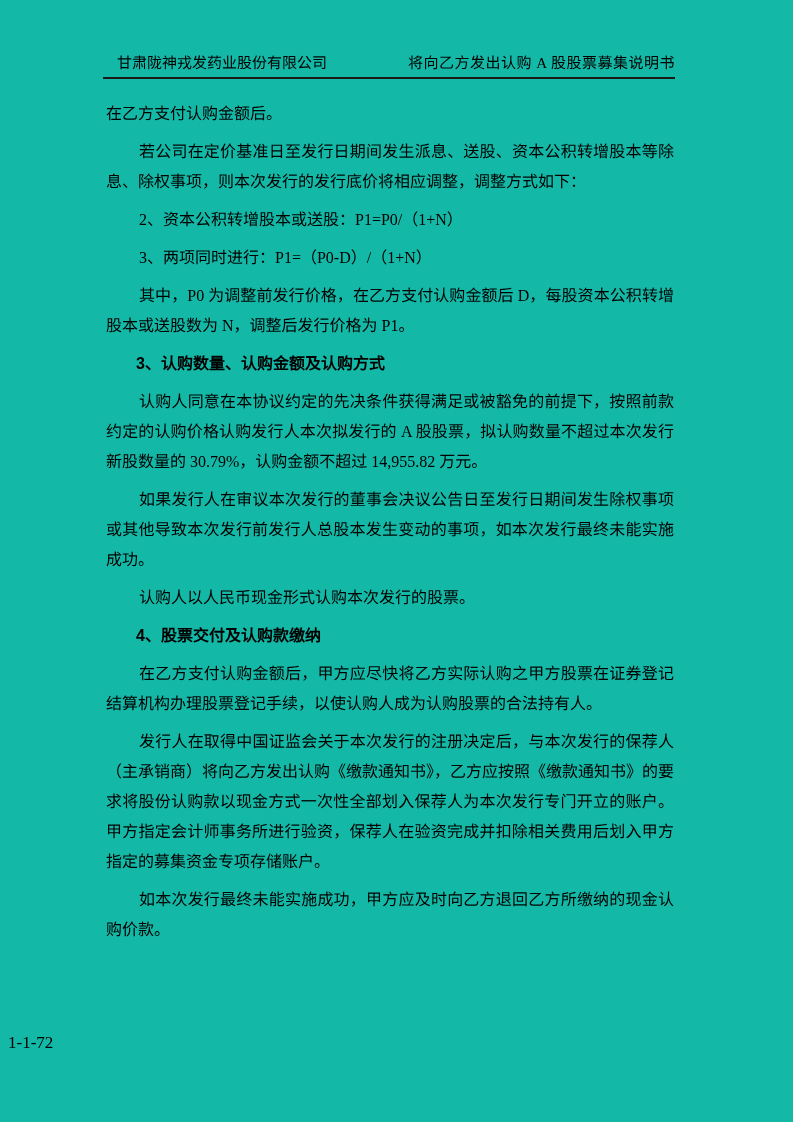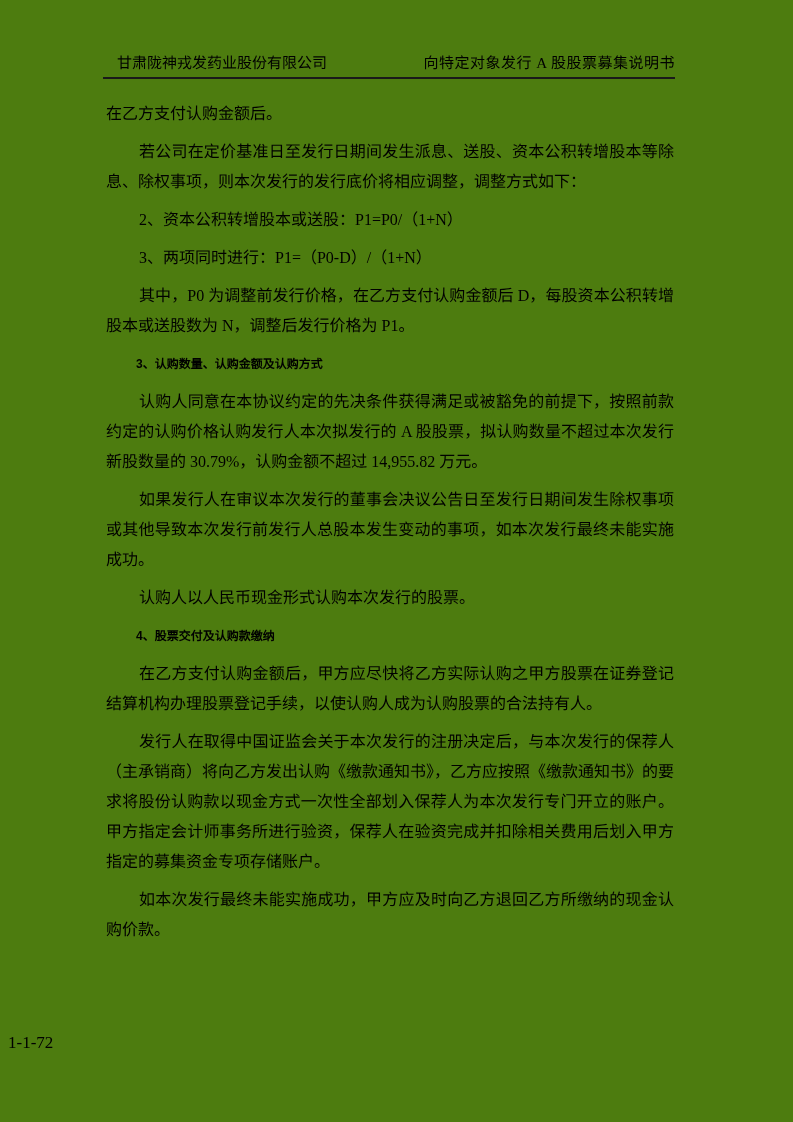--- a/index.html
+++ b/index.html
@@ -8,21 +8,21 @@
     width: 793px;
     height: 1122px;
     position: relative;
     font-family: "Liberation Serif", "DejaVu Serif", serif;
     color: #000000;
     overflow: hidden;
   }
   .page {
     position: absolute;
     inset: 0;
-    background: #4d7c0f;
+    background: #14b8a6;
   }
   
   .doc-header {
     position: absolute;
     left: 103px;
     width: 572px;
     top: 54px;
     display: flex;
     justify-content: space-between;
     align-items: flex-end;
@@ -48,42 +48,42 @@
   .doc-body p:last-child { margin-bottom: 11px; }
   .para-indent  { text-indent: 33px; }
   .para-noindent { text-indent: 0; }
   .formula {
     text-indent: 33px;
     text-align: left;
   }
   .sec-heading {
     font-family: "Liberation Sans", "DejaVu Sans", sans-serif;
     font-weight: bold;
-    font-size: 12px;
+    font-size: 16px;
     text-indent: 30px;
     text-align: left;
   }
   
   .doc-footer {
     position: absolute;
     left: 8px;
     width: 793px;
     top: 1033px;
     font-size: 17px;
     line-height: 20px;
   }
 </style>
 </head>
 <body>
 
 <div class="page">
 
   <div class="doc-header">
     <span class="hdr-left">甘肃陇神戎发药业股份有限公司</span>
-    <span class="hdr-right">向特定对象发行 A 股股票募集说明书</span>
+    <span class="hdr-right">将向乙方发出认购 A 股股票募集说明书</span>
   </div>
 
   <div class="doc-body">
     <p class="para-noindent">在乙方支付认购金额后。</p>
     <p class="para-indent">若公司在定价基准日至发行日期间发生派息、送股、资本公积转增股本等除息、除权事项，则本次发行的发行底价将相应调整，调整方式如下：</p>
     <p class="formula">2、资本公积转增股本或送股：P1=P0/（1+N）</p>
     <p class="formula">3、两项同时进行：P1=（P0-D）/（1+N）</p>
     <p class="para-indent">其中，P0 为调整前发行价格，在乙方支付认购金额后 D，每股资本公积转增股本或送股数为 N，调整后发行价格为 P1。</p>
     <p class="sec-heading">3、认购数量、认购金额及认购方式</p>
     <p class="para-indent">认购人同意在本协议约定的先决条件获得满足或被豁免的前提下，按照前款约定的认购价格认购发行人本次拟发行的 A 股股票，拟认购数量不超过本次发行新股数量的 30.79%，认购金额不超过 14,955.82 万元。</p>

